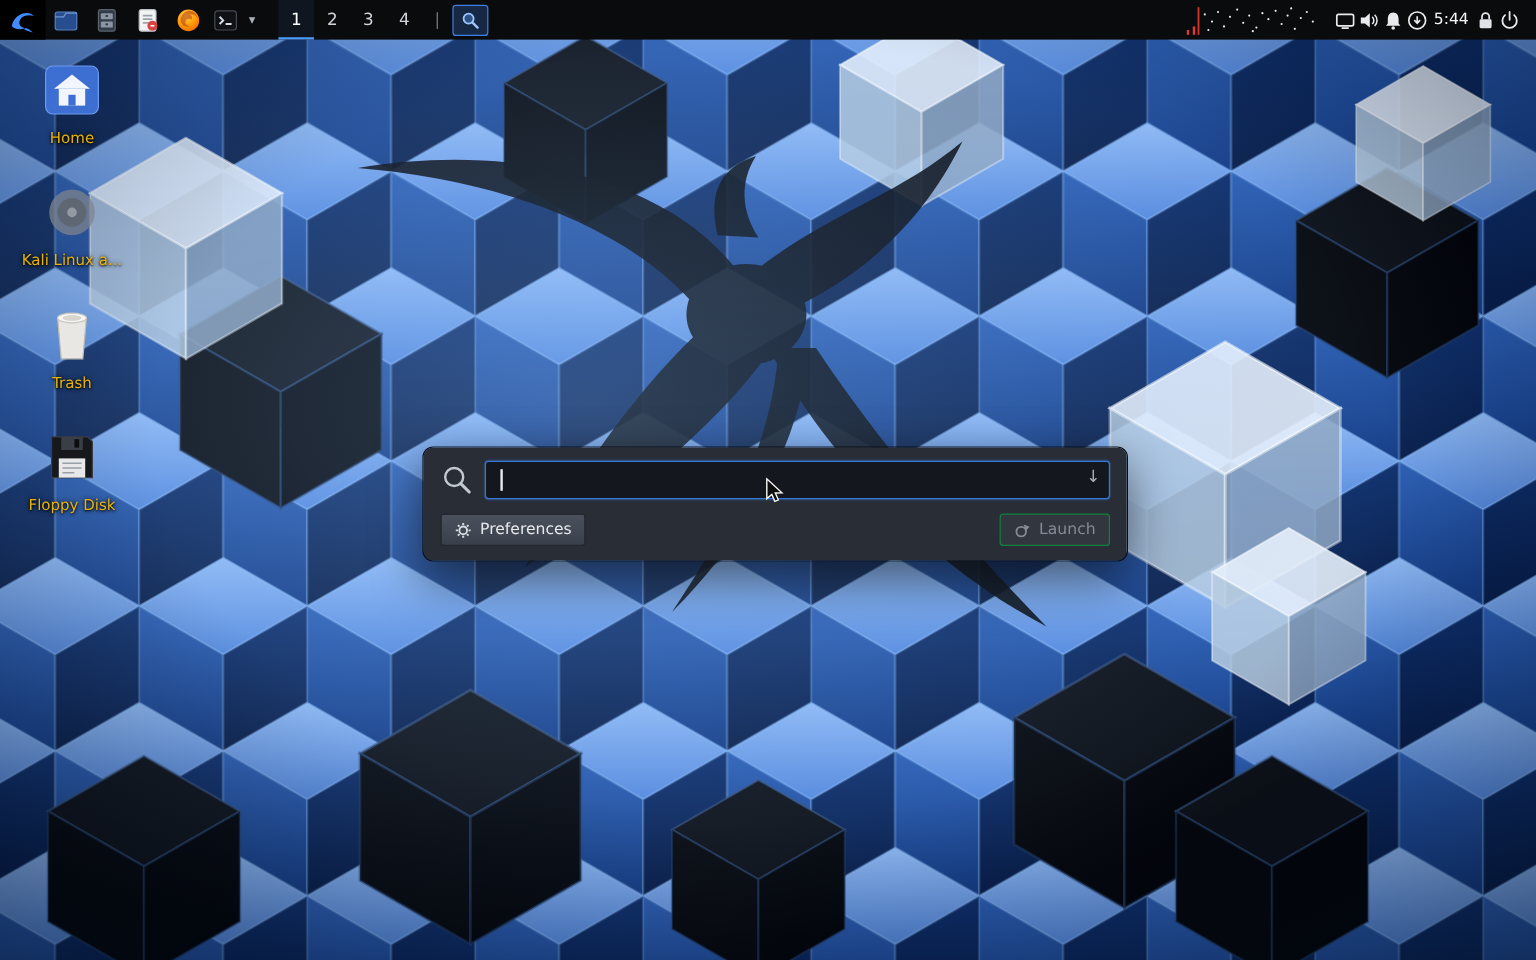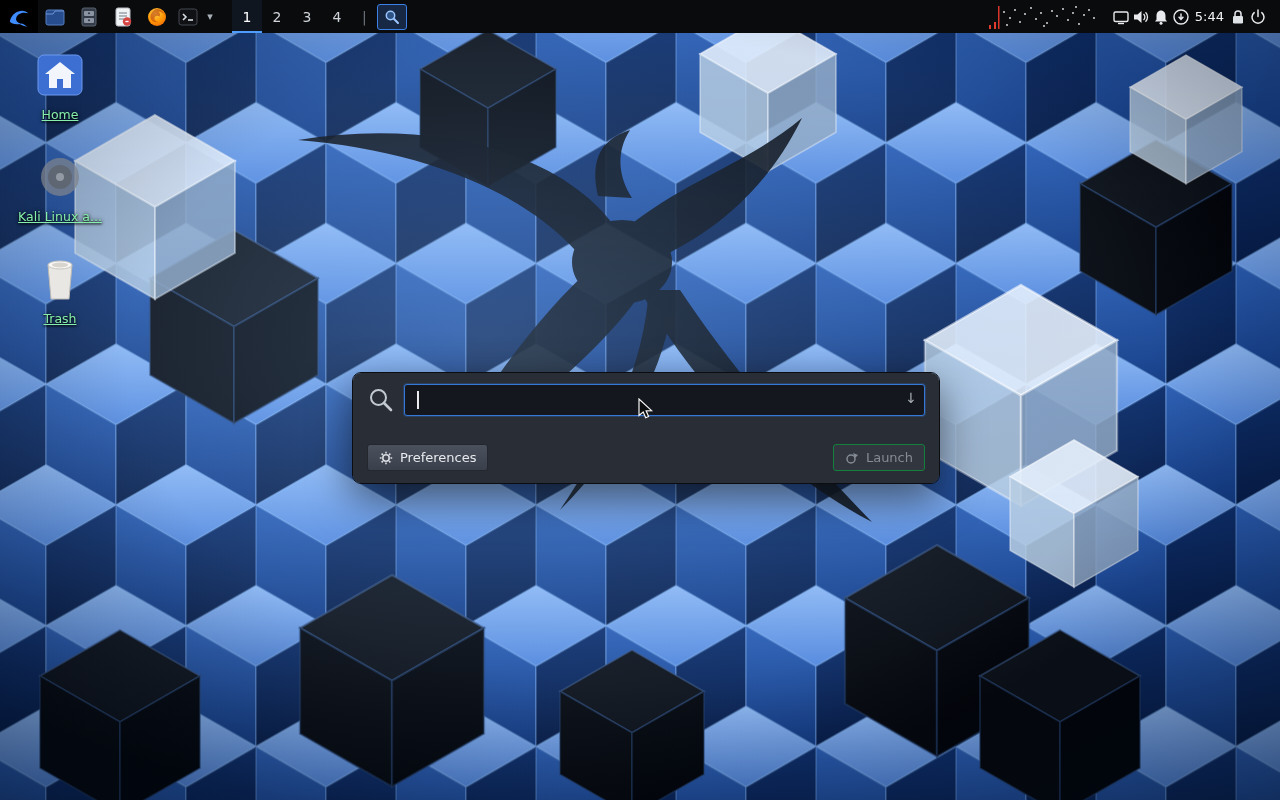--- a/index.html
+++ b/index.html
@@ -25,22 +25,22 @@
   .sysgraph{width:115px;height:26px;margin-right:10px;background:#0a0b0d;cursor:pointer;}
   .tray{display:flex;align-items:center;padding-right:12px;}
   .trayic{display:flex;align-items:center;justify-content:center;width:20px;height:33px;cursor:pointer;}
   .clock{font-size:13px;color:#f2f4f6;padding:0 4px;cursor:pointer;}
 
   
   .dicons{position:absolute;left:12px;top:51px;width:96px;z-index:5;display:flex;
     flex-direction:column;align-items:center;}
   .dicon{width:96px;display:flex;flex-direction:column;align-items:center;margin-bottom:31px;cursor:pointer;}
   .dicon-art{width:48px;height:48px;display:flex;align-items:center;justify-content:center;}
-  .dicon-label{margin-top:8px;font-size:12.5px;color:#86efac;text-align:right;
-    text-shadow:0 1px 2px #000,0 0 4px rgba(0,0,0,.8);white-space:nowrap;text-decoration:underline;}
+  .dicon-label{margin-top:8px;font-size:12.5px;color:#eab308;text-align:right;
+    text-shadow:0 1px 2px #000,0 0 4px rgba(0,0,0,.8);white-space:nowrap;}
 
   
   .finder{position:absolute;left:352px;top:372px;width:586px;z-index:20;border-radius:9px;
     overflow:hidden;border:1px solid #0b0d11;box-shadow:0 14px 40px rgba(0,0,0,.55);}
   .titlebar{height:27px;background:linear-gradient(#20242b,#191c22);display:flex;align-items:center;
     position:relative;padding:0 8px;}
   .title-icon{position:absolute;left:12px;top:6px;width:15px;height:15px;}
   .title-text{flex:1;text-align:center;font-size:12px;font-weight:bold;color:#e8eaed;}
   .winbtns{position:absolute;right:8px;top:0;height:27px;display:flex;align-items:center;gap:9px;}
   .wbtn{width:15px;height:15px;border-radius:50%;display:flex;align-items:center;
@@ -51,21 +51,21 @@
   .srow{display:flex;align-items:center;}
   .searchglyph{width:28px;height:28px;margin-right:9px;flex:none;}
   .sfield{position:relative;flex:1;height:30px;background:#14171d;border:1px solid #3678d8;
     border-radius:3px;box-shadow:0 0 0 1px rgba(54,120,216,.25);}
   .sfield input{position:absolute;inset:0;background:transparent;border:none;outline:none;
     color:#e8eaed;font-size:13px;padding:0 24px 0 12px;font-family:"DejaVu Sans",sans-serif;}
   .caret{position:absolute;left:12px;top:6px;width:1.5px;height:18px;background:#e8eaed;
     animation:blink 1.1s step-end infinite;}
   @keyframes blink{0%,55%{opacity:1}56%,100%{opacity:0}}
   .fieldarrow{position:absolute;right:7px;top:5px;color:#aab0b8;font-size:14px;cursor:pointer;}
-  .brow{display:flex;justify-content:space-between;margin-top:28px;}
+  .brow{display:flex;justify-content:space-between;margin-top:12px;}
   .btn{display:flex;align-items:center;gap:7px;font-size:13px;border-radius:3px;cursor:pointer;
     font-family:"DejaVu Sans",sans-serif;padding:5px 11px;}
   .btn.pref{background:linear-gradient(#4a515d,#3a404b);border:1px solid #24282e;color:#e8eaed;}
   .btn.launch{background:#31363f;border:1px solid #15803d;color:#858b94;}
 
   #cursor{position:absolute;left:637px;top:398px;z-index:100;}
 </style>
 </head>
 <body>
 
@@ -333,20 +333,32 @@
       <div class="dicon-art">
         <svg width="40" height="44" viewBox="0 0 40 44">
           <path d="M8,8 L32,8 L29,42 L11,42 Z" fill="#e9e7e3" stroke="#bdbab4"></path>
           <ellipse cx="20" cy="8" rx="12" ry="4" fill="#f8f7f5" stroke="#c9c6c0"></ellipse>
           <ellipse cx="20" cy="8" rx="8" ry="2.4" fill="#d8d5cf"></ellipse>
         </svg>
       </div>
       <div class="dicon-label">Trash</div>
     </div>
 
+    <div class="dicon">
+      <div class="dicon-art">
+        <svg width="42" height="42" viewBox="0 0 42 42">
+          <path d="M4,4 L34,4 L38,8 L38,38 L4,38 Z" fill="#16181c" stroke="#3a3d44"></path>
+          <rect x="12" y="4" width="18" height="11" fill="#3a3f47"></rect>
+          <rect x="23" y="6" width="4" height="7" fill="#0c0d10"></rect>
+          <rect x="10" y="22" width="22" height="16" fill="#e8e8e8"></rect>
+          <path d="M13,26 h16 M13,30 h16 M13,34 h10" stroke="#9aa0a8" stroke-width="1.2"></path>
+        </svg>
+      </div>
+      <div class="dicon-label">Floppy Disk</div>
+    </div>
   </div>
 
   <div class="finder">
 
     <div class="fbody">
       <div class="srow">
         <span class="searchglyph">
           <svg width="28" height="28" viewBox="0 0 28 28">
             <circle cx="11.5" cy="11.5" r="7.5" fill="none" stroke="#c3c9d1" stroke-width="2"></circle>
             <path d="M17,17 L24,24" stroke="#c3c9d1" stroke-width="2.6" stroke-linecap="round"></path>

